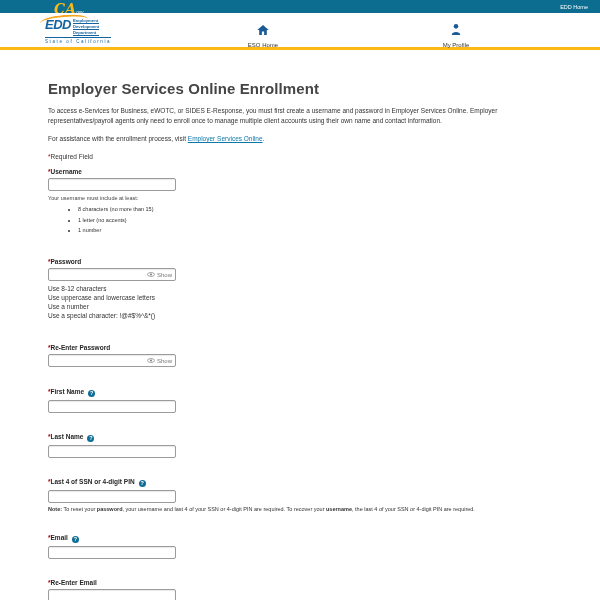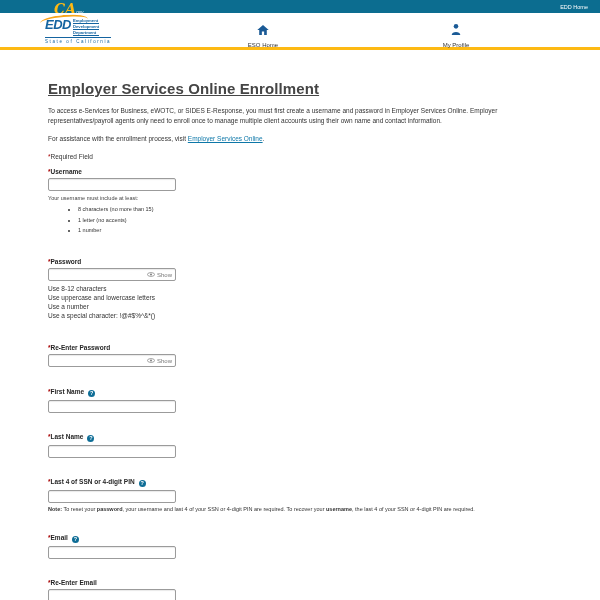--- a/index.html
+++ b/index.html
@@ -29,21 +29,21 @@
   .edd-tagline { font-size:4.5px; color:#1464a0; letter-spacing:1.6px; margin-top:1px; }
 
   .nav-item { position:absolute; top:8px; width:56px; display:flex; flex-direction:column;
               align-items:center; gap:3px; cursor:pointer; }
   .nav-home { left:235px; }
   .nav-profile { left:428px; }
   .nav-label { font-size:6px; color:#333; }
 
   
   .content { width:504px; margin-left:48px; }
-  h1 { font-size:15px; font-weight:600; color:#454545; margin-top:30px; letter-spacing:0.1px;text-decoration:underline; }
+  h1 { font-size:15px; font-weight:600; color:#454545; margin-top:30px; letter-spacing:0.1px; }
   .para { font-size:6.5px; line-height:1.55; margin-top:9px; color:#333; }
   .assist { font-size:6.5px; margin-top:9px; }
   .link { color:#0d77a8; text-decoration:underline; cursor:pointer; }
   .required-note { font-size:6.5px; margin-top:11px; }
   .req { color:#a80000; }
 
   .group { margin-top:20px; }
   .g-user { margin-top:8px; }
   .g-pass { margin-top:23px; }
   .g-repass { margin-top:24px; }

